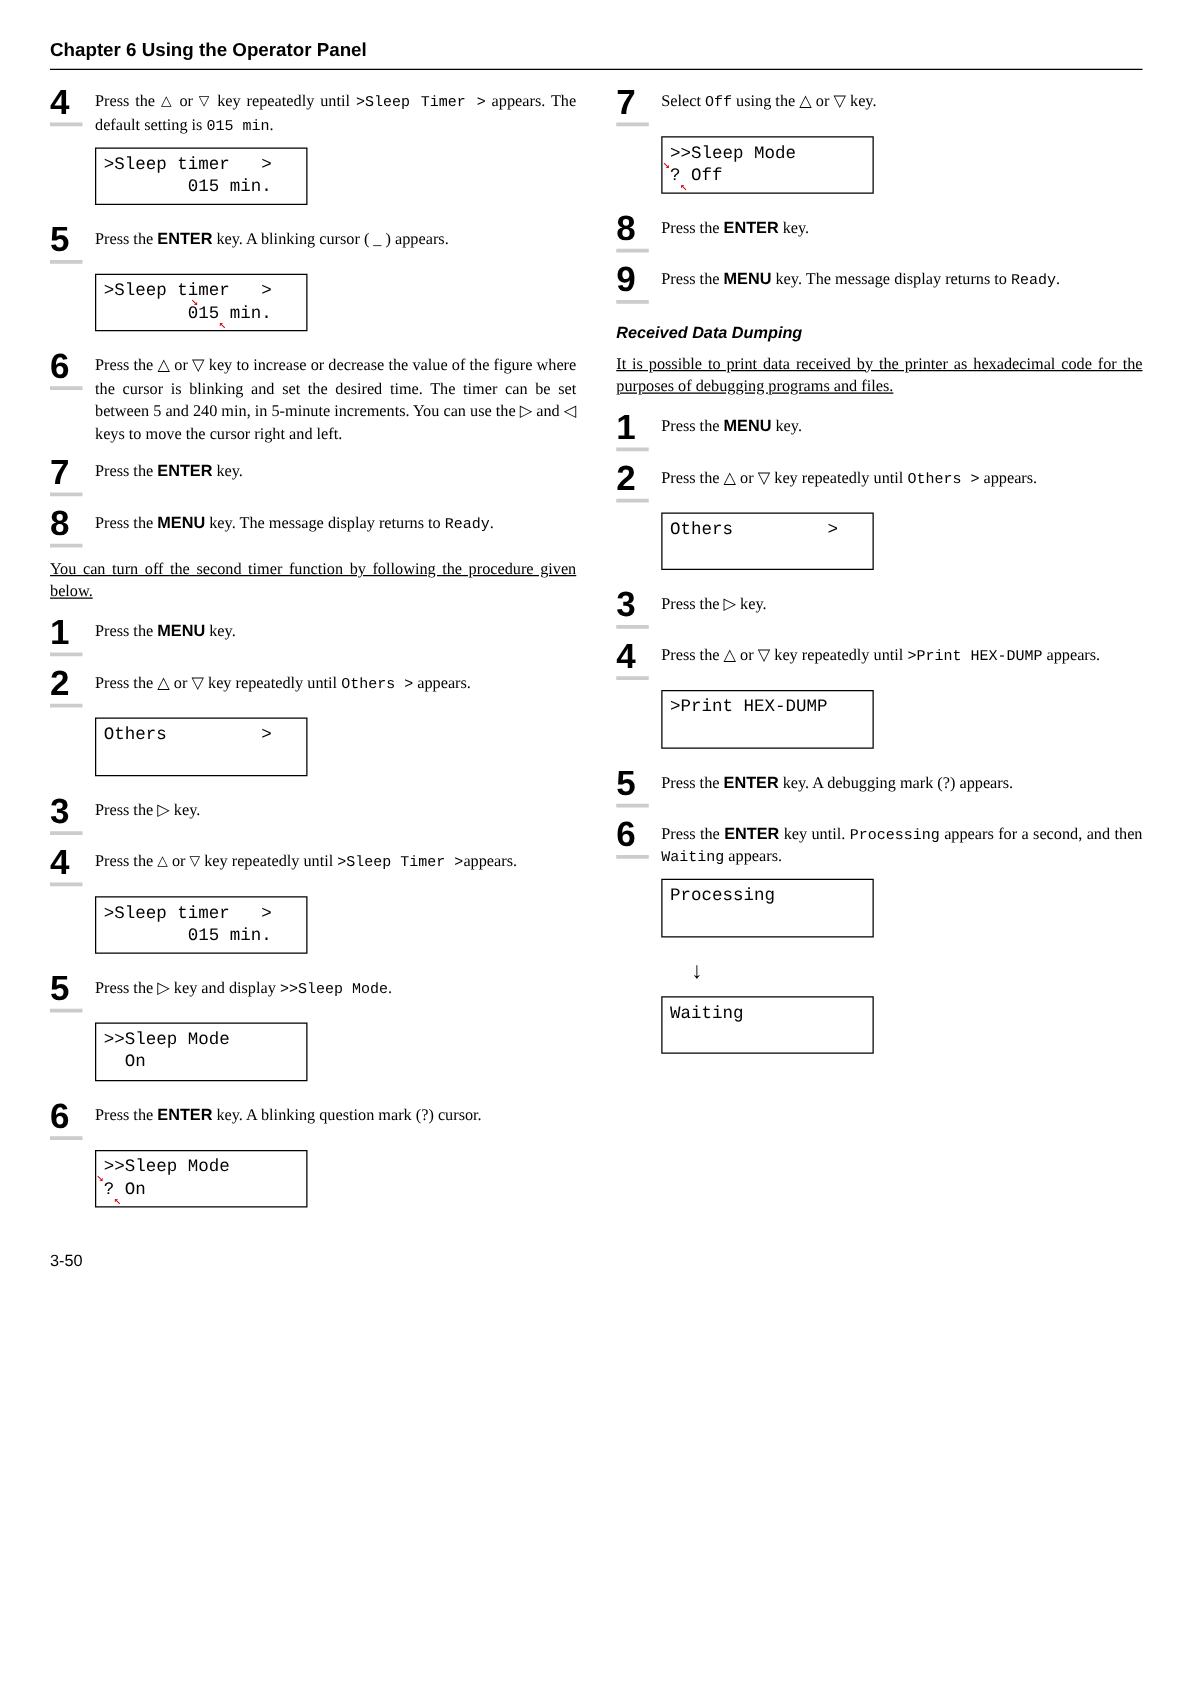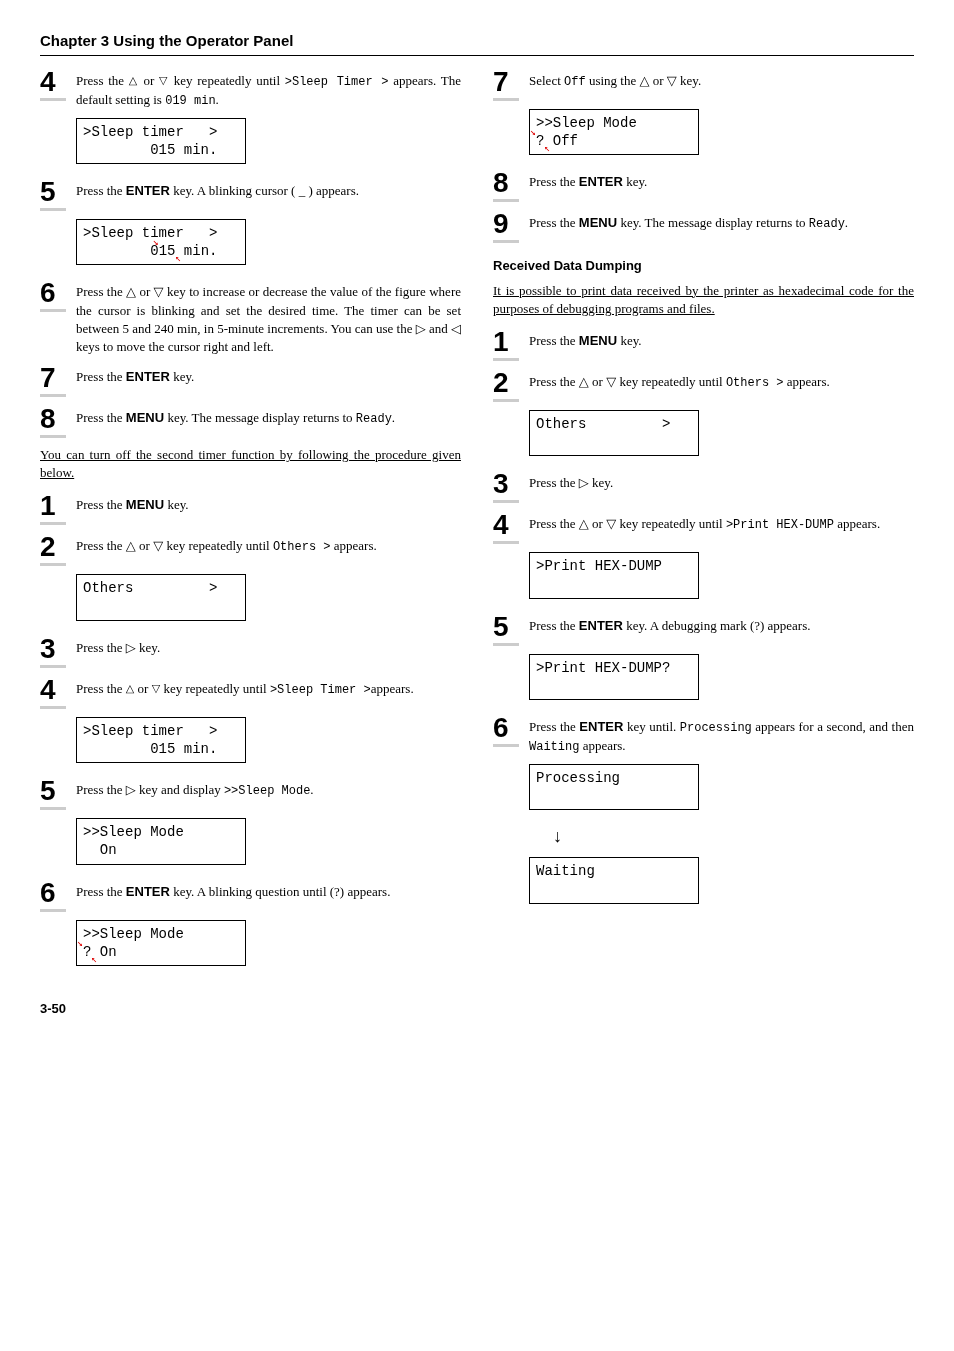--- a/index.html
+++ b/index.html
@@ -75,29 +75,30 @@
   }
   .bold-key {
     font-family: Arial, Helvetica, sans-serif;
     font-weight: bold;
   }
   .section-heading {
     font-family: Arial, Helvetica, sans-serif;
     font-weight: bold;
     font-size: 13px;
     margin: 14px 0 6px 0;
+    font-style: italic;
   }
   .body-para {
     margin: 0 0 10px 0;
     text-align: justify;
     text-decoration: underline;
   }
   .page-num {
     font-family: Arial, Helvetica, sans-serif;
-    font-weight: bold;
+    font-weight: normal;
     font-size: 13px;
     margin-top: 20px;
   }
   .blink {
     position: relative;
     display: inline-block;
   }
   .blink-arrows-tl {
     position: absolute;
     font-size: 10px;
@@ -119,31 +120,31 @@
     vertical-align: 1px;
   }
   .down-arrow {
     font-size: 18px;
     margin: 6px 0 6px 60px;
   }
 </style>
 </head>
 <body>
 
-<div class="chapter-title">Chapter 3  Using the Operator Panel</div>
+<div class="chapter-title">Chapter 6  Using the Operator Panel</div>
 <hr class="top-rule">
 
 <div class="columns">
 
   <div class="col">
 
     <div class="step">
       <div class="step-num">4</div>
       <div class="step-text">
-        <span>Press the </span><span class="tri">△</span> or <span class="tri">▽</span><span> key repeatedly until </span><span class="mono">&gt;Sleep Timer &gt;</span> <span>appears. The default setting is </span><span class="mono">019 min</span><span>.</span>
+        <span>Press the </span><span class="tri">△</span> or <span class="tri">▽</span><span> key repeatedly until </span><span class="mono">&gt;Sleep Timer &gt;</span> <span>appears. The default setting is </span><span class="mono">015 min</span><span>.</span>
       </div>
     </div>
 
     <div class="lcd"><span>&gt;Sleep timer   &gt;</span>
 <span>        015 min.</span></div>
 
     <div class="step">
       <div class="step-num">5</div>
       <div class="step-text">
         <span>Press the </span><span class="bold-key">ENTER</span><span> key. A blinking cursor ( _ ) appears.</span>
@@ -212,21 +213,21 @@
         <span>Press the ▷ key and display </span><span class="mono">&gt;&gt;Sleep Mode</span><span>.</span>
       </div>
     </div>
 
     <div class="lcd"><span>&gt;&gt;Sleep Mode</span>
 <span>  On</span></div>
 
     <div class="step">
       <div class="step-num">6</div>
       <div class="step-text">
-        <span>Press the </span><span class="bold-key">ENTER</span><span> key. A blinking question until (?) appears.</span>
+        <span>Press the </span><span class="bold-key">ENTER</span><span> key. A blinking question mark (?) cursor.</span>
       </div>
     </div>
 
     <div class="lcd"><span>&gt;&gt;Sleep Mode</span>
 <span class="blink">?<span class="blink-arrows-tl">↘</span><span class="blink-arrows-br">↘</span></span> On</div>
 
   </div>
 
   <div class="col">
 
@@ -289,22 +290,20 @@
     <div class="lcd"><span>&gt;Print HEX-DUMP</span>
 &nbsp;</div>
 
     <div class="step">
       <div class="step-num">5</div>
       <div class="step-text">
         <span>Press the </span><span class="bold-key">ENTER</span><span> key. A debugging mark (?) appears.</span>
       </div>
     </div>
 
-    <div class="lcd"><span>&gt;Print HEX-DUMP?</span>
-&nbsp;</div>
 
     <div class="step">
       <div class="step-num">6</div>
       <div class="step-text">
         <span>Press the </span><span class="bold-key">ENTER</span><span> key until. </span><span class="mono">Processing</span><span> appears for a second, and then </span><span class="mono">Waiting</span><span> appears.</span>
       </div>
     </div>
 
     <div class="lcd"><span>Processing</span>
 &nbsp;</div>

